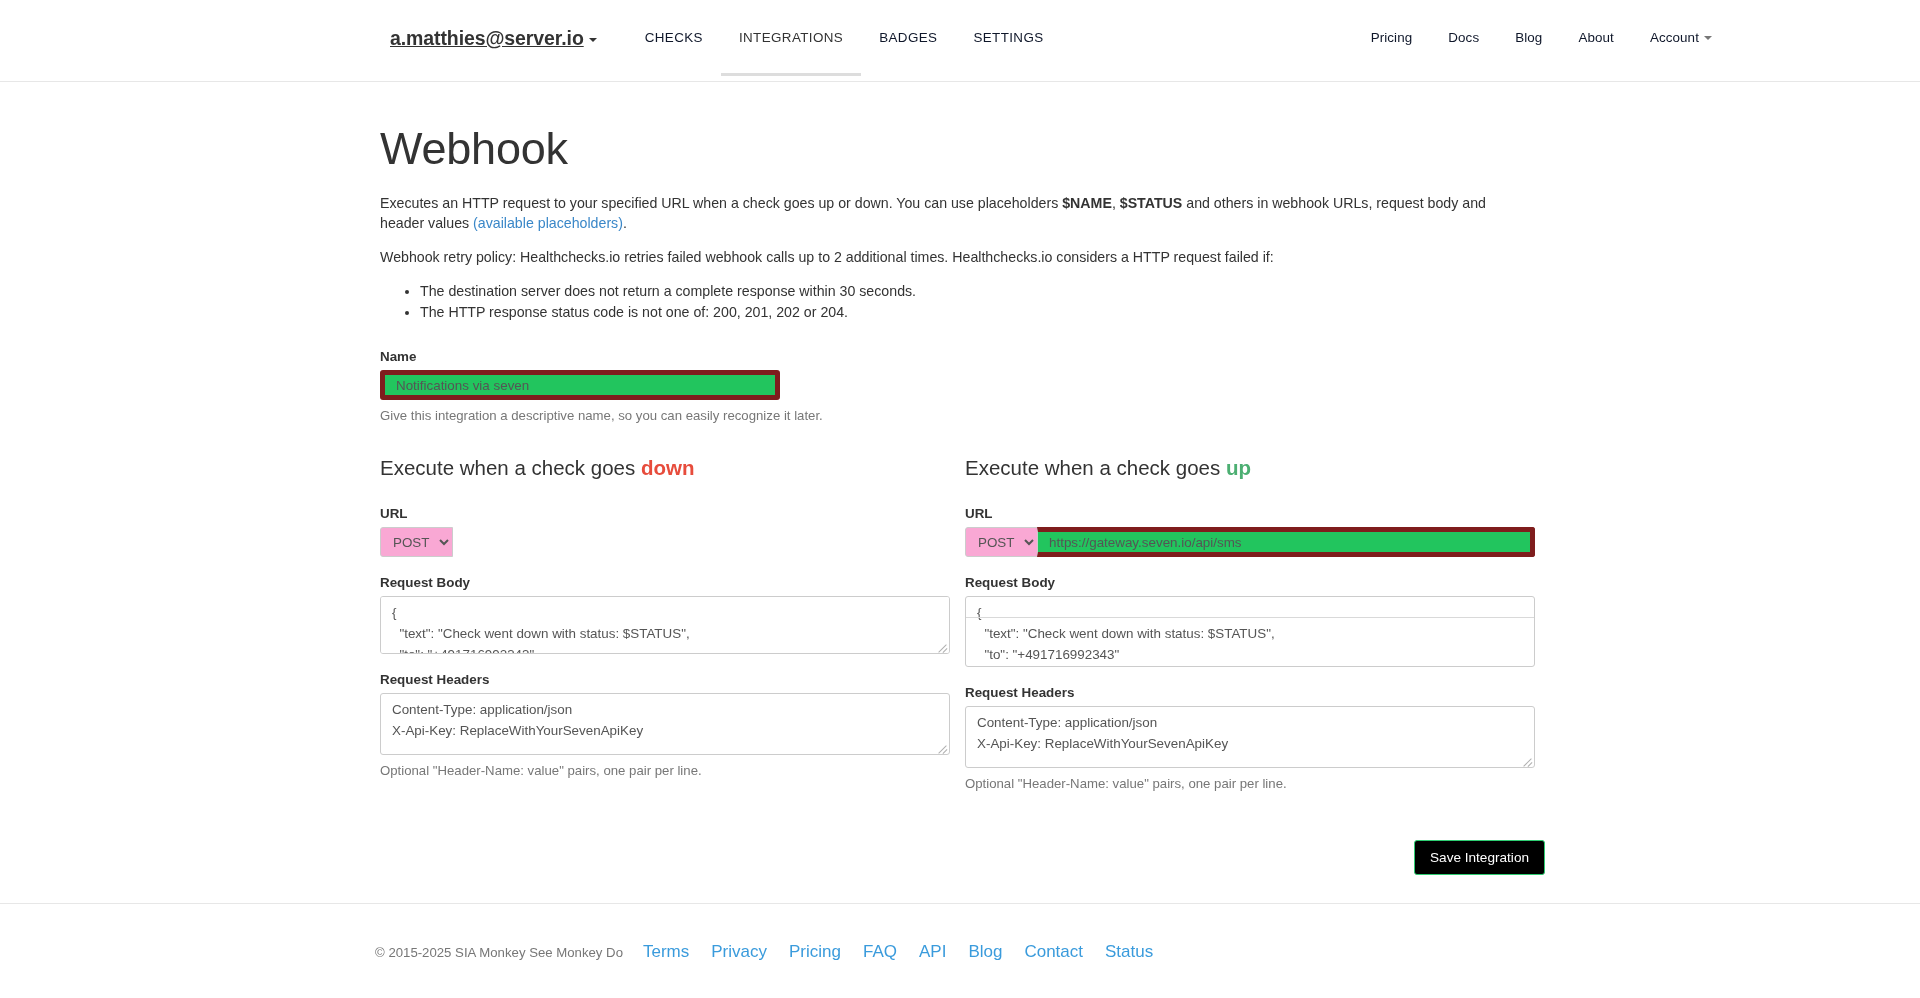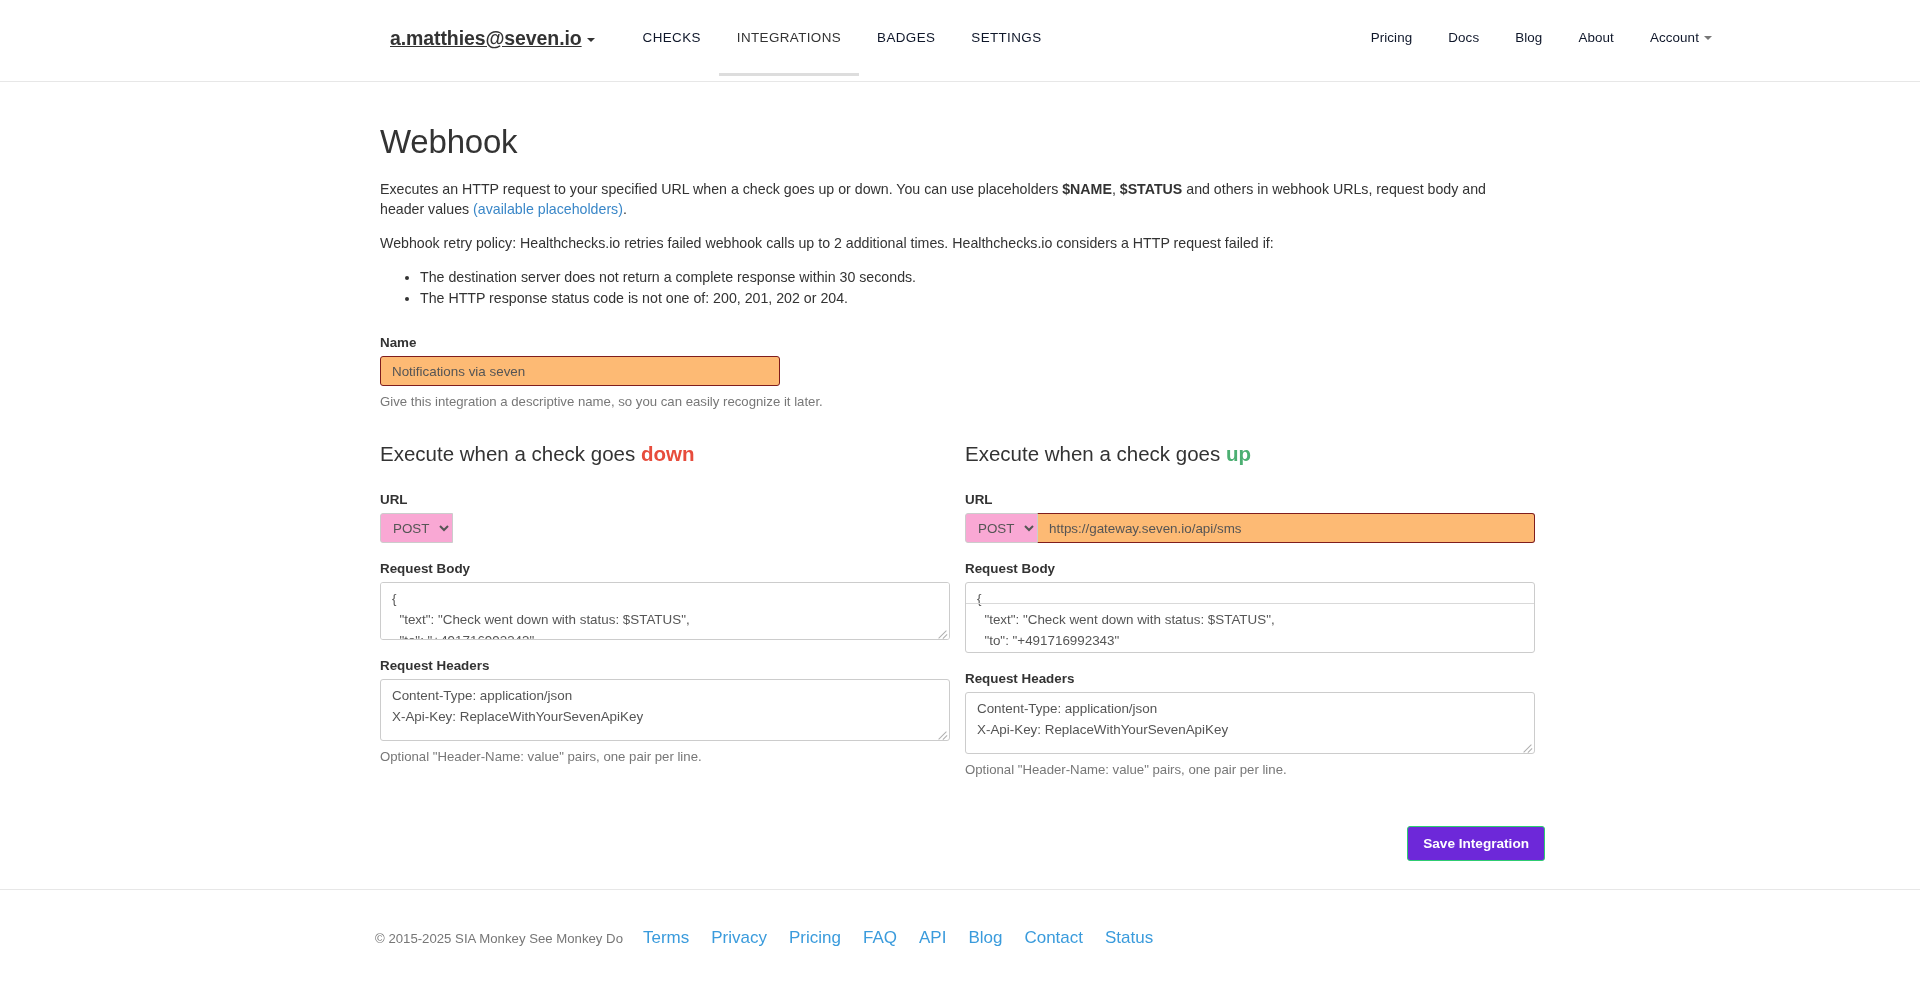--- a/index.html
+++ b/index.html
@@ -68,21 +68,21 @@
   }
   .nav-link.plain { letter-spacing: 0.1px; }
 
   
   .container {
     width: 1180px;
     margin: 0 auto;
     padding-left: 10px;
   }
   h1.page-title {
-    font-size: 33px;
+    font-size: 45px;
     font-weight: normal;
     color: #333;
     margin: 41px 0 18px 0;
     letter-spacing: -0.2px;
   }
   p.lede {
     font-size: 14.2px;
     line-height: 20px;
     color: #333;
     margin: 0 0 14px 0;
@@ -107,28 +107,28 @@
   .field-block { margin-top: 27px; }
   label.fld {
     display: block;
     font-size: 13.4px;
     font-weight: bold;
     color: #333;
     margin-bottom: 6px;
   }
   input.txt {
     height: 30px;
-    border: 1px solid #7f1d1d;
+    border: 5px solid #7f1d1d;
     border-radius: 3px;
     font-size: 13.4px;
     font-family: "Liberation Sans", sans-serif;
     color: #555;
     padding: 4px 11px;
     outline: none;
-    background: #fdba74;
+    background: #22c55e;
   }
   input.name-input { width: 400px; }
   .help-text {
     font-size: 13.2px;
     color: #777777;
     margin-top: 8px;
   }
 
   
   .cols {
@@ -217,26 +217,26 @@
   }
 
   
   .save-row {
     display: flex;
     justify-content: flex-end;
     margin-top: 49px;
     padding-right: 5px;
   }
   button.save {
-    background: #6d28d9;
+    background: #000000;
     border: 1px solid #2ecc71;
     color: #ffffff;
     font-size: 13.6px;
     font-family: "Liberation Sans", sans-serif;
-    font-weight: bold;
+    font-weight: normal;
     padding: 9px 15px;
     border-radius: 3px;
     cursor: pointer;
   }
 
   
   .footer {
     margin-top: 28px;
     border-top: 1px solid #e7e7e7;
     padding-top: 26px;
@@ -258,21 +258,21 @@
     color: #3a9bdc;
     text-decoration: none;
     margin-right: 22px;
   }
 </style>
 </head>
 <body>
 
 <div class="navbar">
   <div class="nav-inner">
-    <a class="brand" href="#"><span>a.matthies@seven.io</span><span class="caret"></span></a>
+    <a class="brand" href="#"><span>a.matthies@server.io</span><span class="caret"></span></a>
 
     <div class="nav-left">
       <a class="nav-link upper" href="#">CHECKS</a>
       <a class="nav-link upper active" href="#">INTEGRATIONS</a>
       <a class="nav-link upper" href="#">BADGES</a>
       <a class="nav-link upper" href="#">SETTINGS</a>
     </div>
 
     <div class="nav-right">
       <a class="nav-link plain" href="#">Pricing</a>

